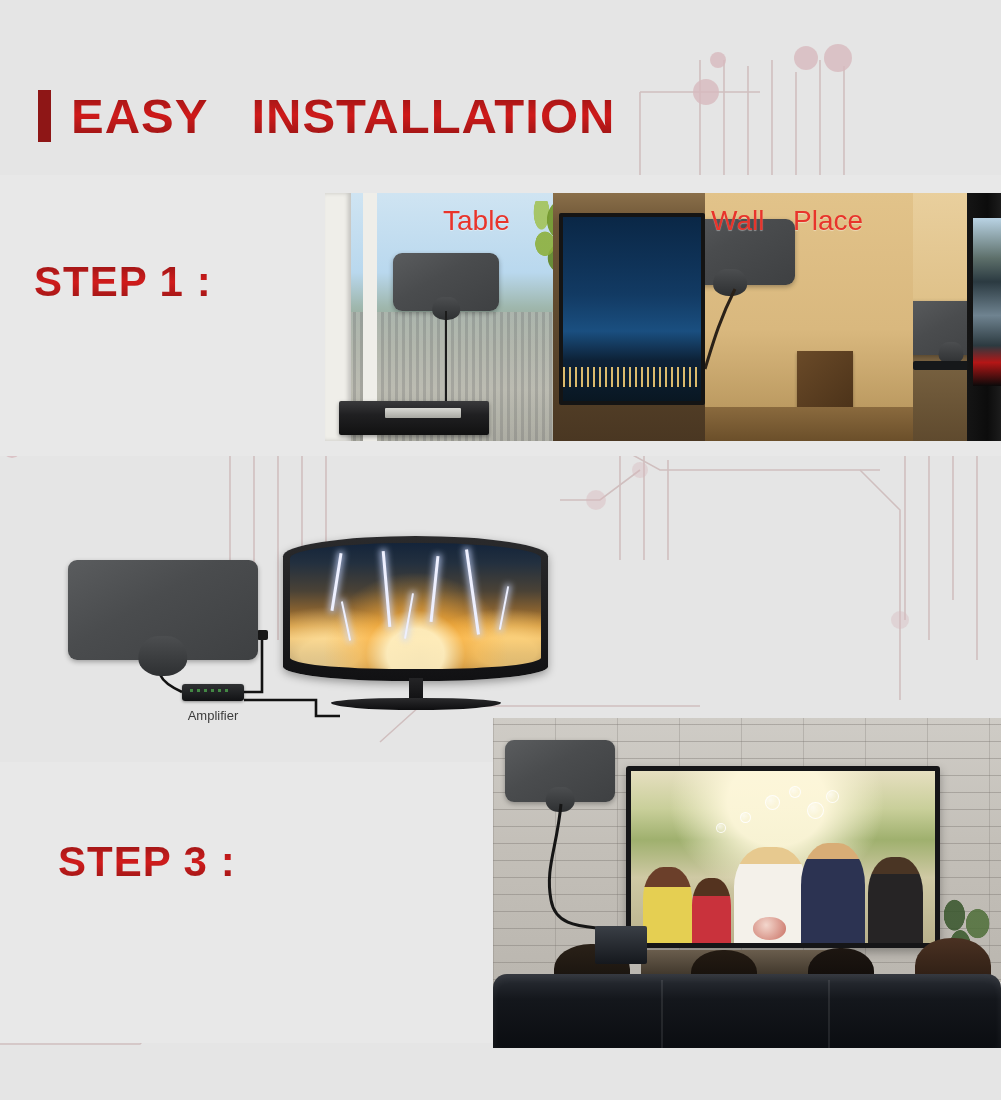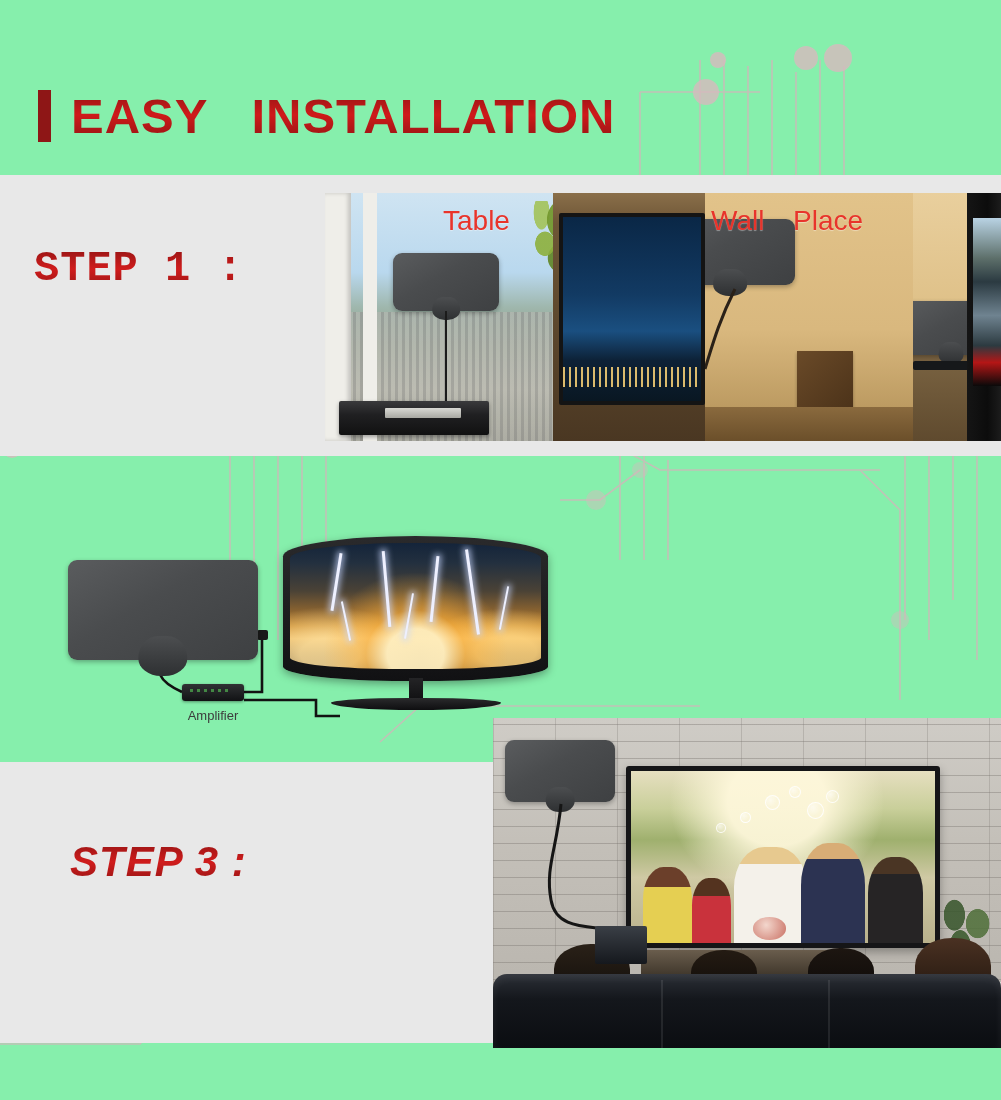--- a/index.html
+++ b/index.html
@@ -2,21 +2,21 @@
 <html><head>
 <meta charset="utf-8">
 <style>
   html,body{margin:0;padding:0;}
   body{
     width:1001px;height:1100px;
     background:#ffffff;
     font-family:"Liberation Sans", sans-serif;
     overflow:hidden;position:relative;
   }
-  .page{position:absolute;inset:0;width:1001px;height:1100px;overflow:hidden;background:#86efac;}
+  .page{position:absolute;inset:0;width:1001px;height:1100px;overflow:hidden;background:#e5e5e5;}
 
   
   .circuit{position:absolute;inset:0;pointer-events:none;}
 
   
   .band{position:absolute;left:0;width:1001px;background:#e8e8e8;}
   .band1{top:175px;height:281px;}
   .band3{top:762px;height:281px;}
 
   
@@ -36,23 +36,23 @@
   .step-head{
     font-size:42px;font-weight:bold;white-space:pre;letter-spacing:1px;
     color:#b11313;
     background:linear-gradient(180deg,#8d1414 0%,#d01c1c 50%,#8d1414 100%);
     -webkit-background-clip:text;background-clip:text;
     -webkit-text-fill-color:transparent;
     margin:0 0 10px 0;
   }
   .step-body{font-size:25px;line-height:1.3;color:#4a4a4a;margin:0;}
 
-  .s1-text{position:absolute;left:34px;top:245px;width:310px;font-family:Liberation Mono, monospace;}
+  .s1-text{position:absolute;left:34px;top:258px;width:310px;}
   .s2-text{position:absolute;left:592px;top:508px;width:395px;}
-  .s3-text{position:absolute;left:70px;top:838px;width:430px;font-style:italic;}
+  .s3-text{position:absolute;left:58px;top:838px;width:430px;}
 
   
   .strip{position:absolute;left:325px;top:193px;width:676px;height:248px;overflow:hidden;}
   .pane{position:absolute;top:0;height:248px;overflow:hidden;}
   .pane-window{left:0;width:242px;}
   .pane-tv{left:228px;width:158px;}
   .pane-wall{left:380px;width:222px;}
   .pane-table{left:588px;width:88px;}
 
   .sky-window{

